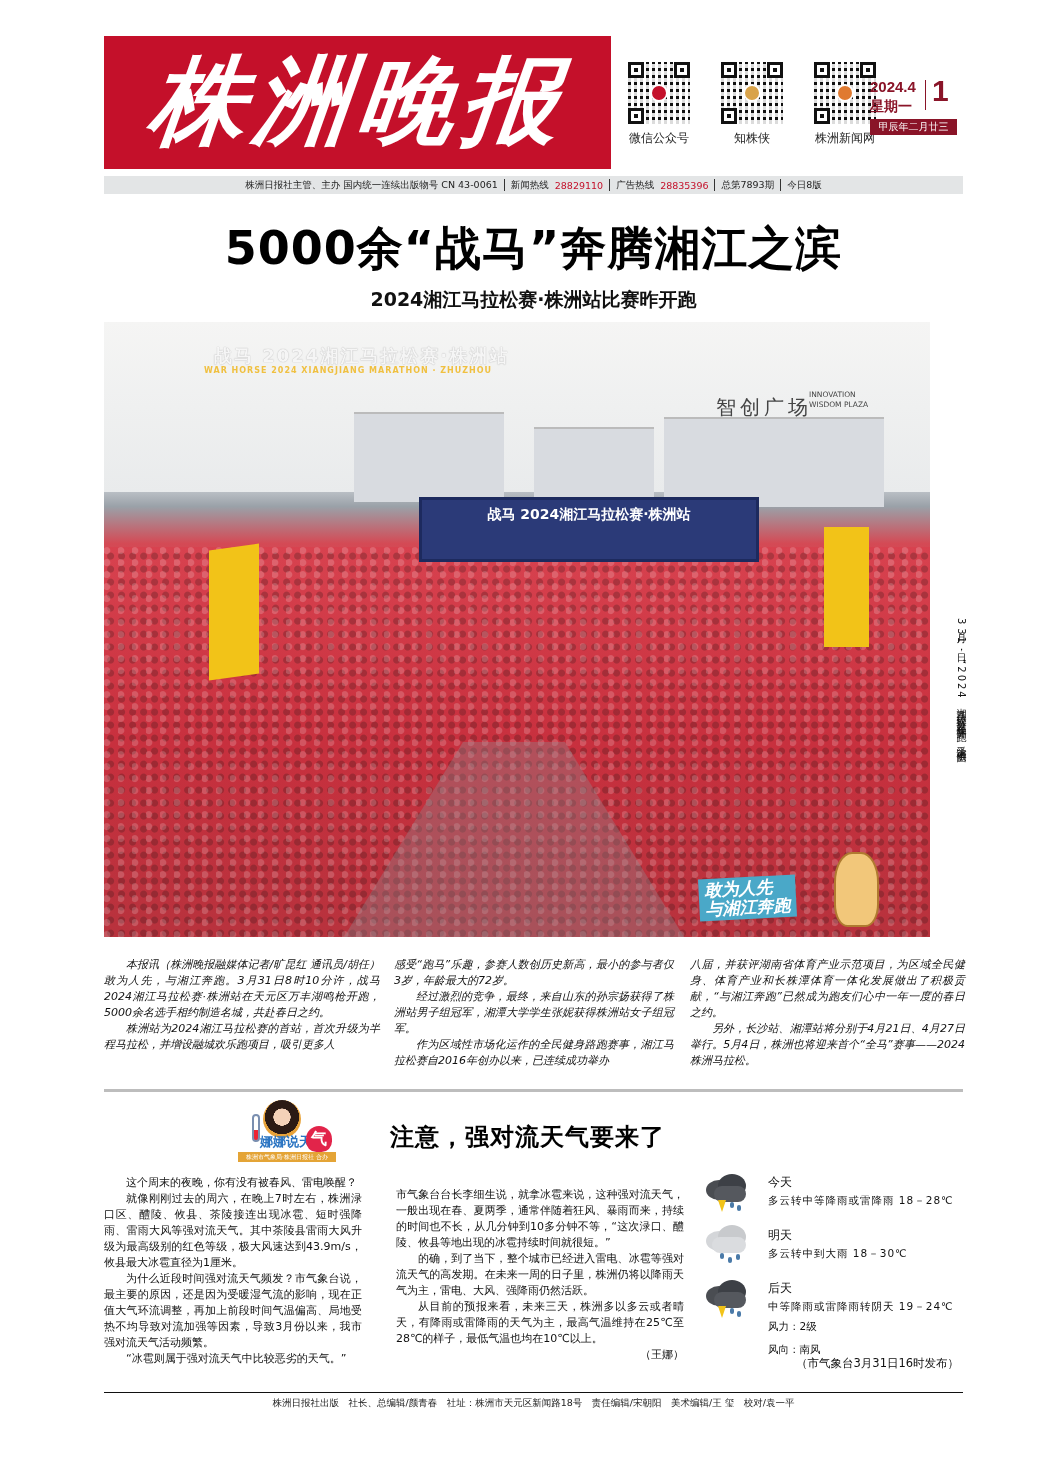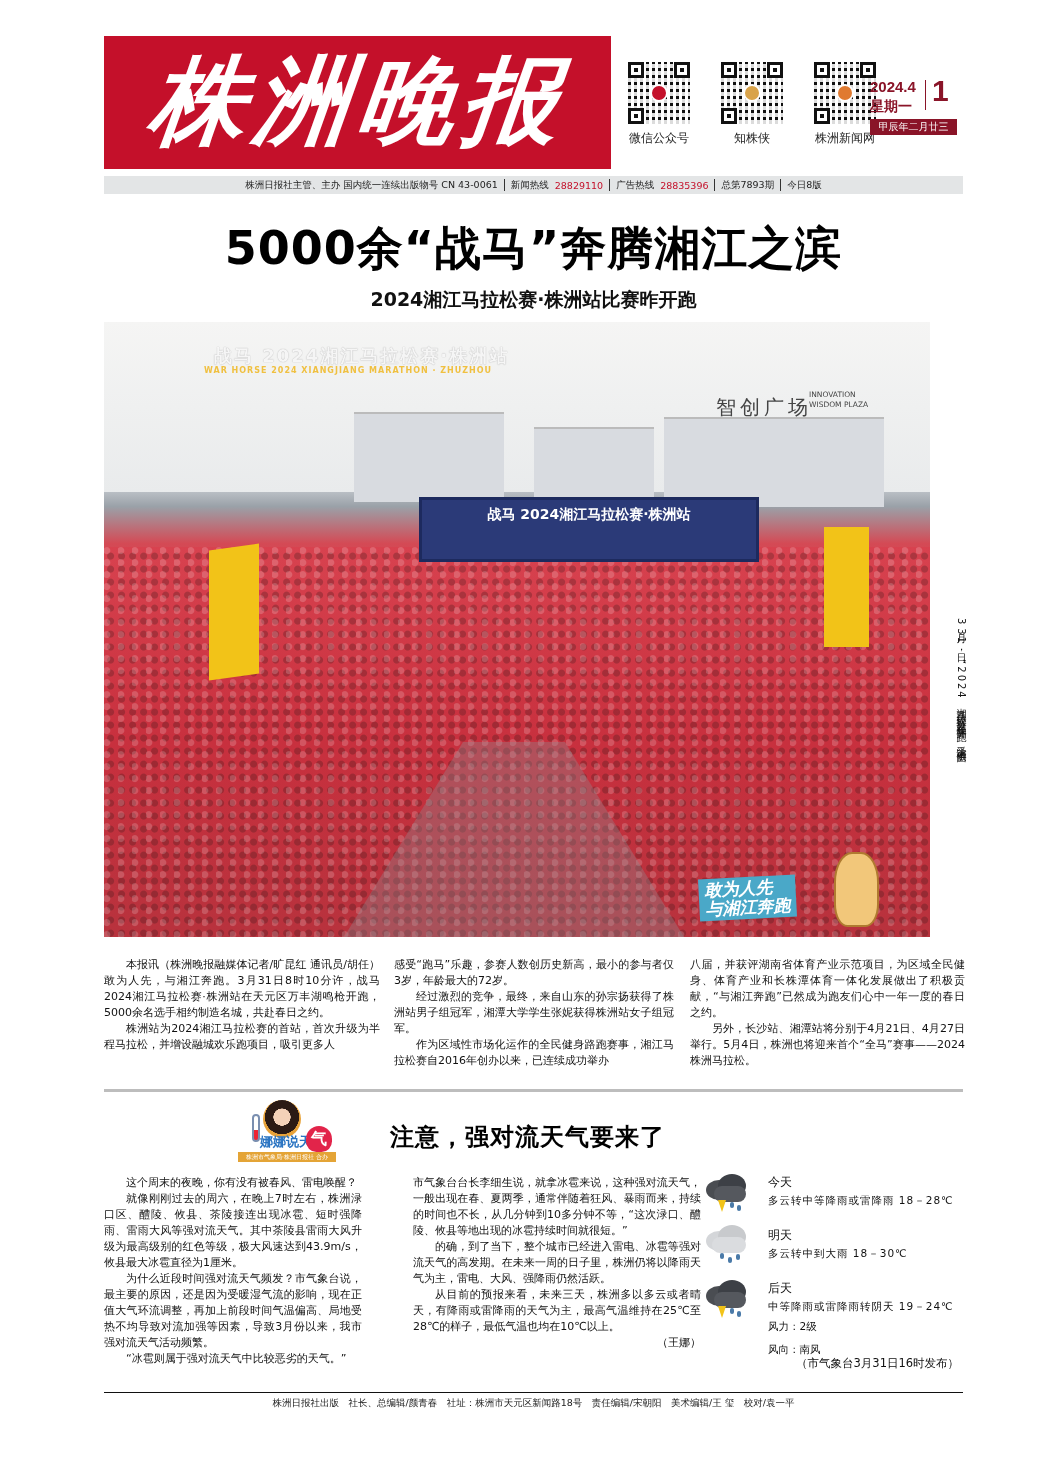--- a/index.html
+++ b/index.html
@@ -52,21 +52,21 @@
   .photo .title-overlay { position: absolute; left: 110px; top: 22px; color: rgba(255,255,255,.9); font-size: 18px; font-weight: bold; letter-spacing: 2px; text-shadow: 0 0 1px #999; }
   .photo .title-overlay-en { position: absolute; left: 100px; top: 44px; color: #f0c040; font-size: 8px; font-weight: bold; letter-spacing: 1px; }
   .photo .plaza-sign { position: absolute; left: 612px; top: 72px; color: #444; font-size: 20px; letter-spacing: 4px; font-family: "DejaVu Serif", serif; }
   .photo .plaza-sign-en { position: absolute; left: 705px; top: 68px; color: #444; font-size: 7.5px; line-height: 10px; }
   .photo .slogan { position: absolute; left: 595px; top: 555px; color: #fff; font-size: 17px; font-weight: bold; font-style: italic; line-height: 19px; background: #4aa8c8; padding: 2px 6px; transform: rotate(-3deg); }
   .photo .mascot { position: absolute; left: 730px; top: 530px; width: 45px; height: 75px; border-radius: 40% 40% 30% 30%; background: #f2c77a; border: 2px solid #b07a30; }
 
   .caption-vert { position: absolute; left: 952px; top: 618px; width: 16px; writing-mode: vertical-rl; font-size: 10px; color: #111; letter-spacing: 2px; }
 
   .article { position: absolute; top: 957px; font-size: 11px; line-height: 16px; color: #111; text-align: justify; }
-  .article p { text-indent: 2em; }
+  .article p { text-indent: 2em; font-style: italic; }
   .article p.noindent { text-indent: 0; }
   .col1 { left: 104px; width: 276px; }
   .col2 { left: 394px; width: 280px; }
   .col3 { left: 690px; width: 275px; }
 
   .divider { position: absolute; left: 104px; top: 1089px; width: 859px; height: 3px; background: #bdbdbd; }
 
   .column-logo { position: absolute; left: 238px; top: 1100px; width: 98px; height: 64px; }
   .column-logo .portrait { position: absolute; left: 25px; top: 0; width: 38px; height: 38px; border-radius: 50%; background: radial-gradient(circle at 50% 45%, #f4d2b8 0 30%, #2c1b14 31% 60%, #e8a33a 61%); }
   .column-logo .thermo { position: absolute; left: 14px; top: 14px; width: 8px; height: 28px; border: 2px solid #7a8fb0; border-radius: 4px; background: linear-gradient(0deg,#e23 0 40%,#fff 40%); }
@@ -74,21 +74,21 @@
   .column-logo .brand-accent { position: absolute; left: 68px; top: 26px; width: 26px; height: 26px; background: #e2244a; border-radius: 50% 50% 40% 40%; color: #fff; font-size: 16px; font-weight: bold; text-align: center; line-height: 26px; }
   .column-logo .strip { position: absolute; left: 0; top: 52px; width: 98px; height: 10px; background: #e4a436; color: #fff; font-size: 6px; line-height: 10px; text-align: center; white-space: nowrap; overflow: hidden; }
 
   .weather-title { position: absolute; left: 390px; top: 1121px; font-family: "DejaVu Serif", serif; font-size: 24px; font-weight: bold; color: #000; letter-spacing: 1px; }
 
   .w-article { position: absolute; top: 1175px; font-size: 11px; line-height: 16px; color: #111; text-align: justify; }
   .w-article p { text-indent: 2em; }
   .w-article p.noindent { text-indent: 0; }
   .w-article p.right { text-align: right; text-indent: 0; }
   .wcol1 { left: 104px; width: 258px; }
-  .wcol2 { left: 413px; width: 288px; }
+  .wcol2 { left: 396px; width: 288px; margin-top: 12px; }
 
   .forecast { position: absolute; left: 704px; top: 1172px; width: 262px; }
   .fc-row { position: relative; height: 48px; margin-bottom: 5px; }
   .fc-icon { position: absolute; left: 0; top: 0; width: 46px; height: 42px; }
   .cloud { position: absolute; border-radius: 50%; }
   .fc-day { position: absolute; left: 64px; top: 2px; font-size: 12px; color: #111; }
   .fc-desc { position: absolute; left: 64px; top: 22px; font-size: 10.5px; color: #111; letter-spacing: 1px; white-space: nowrap; }
   .fc-extra { position: absolute; left: 768px; font-size: 10.5px; color: #111; }
   .fc-source { position: absolute; left: 796px; top: 1356px; font-size: 11.5px; color: #111; }
 

